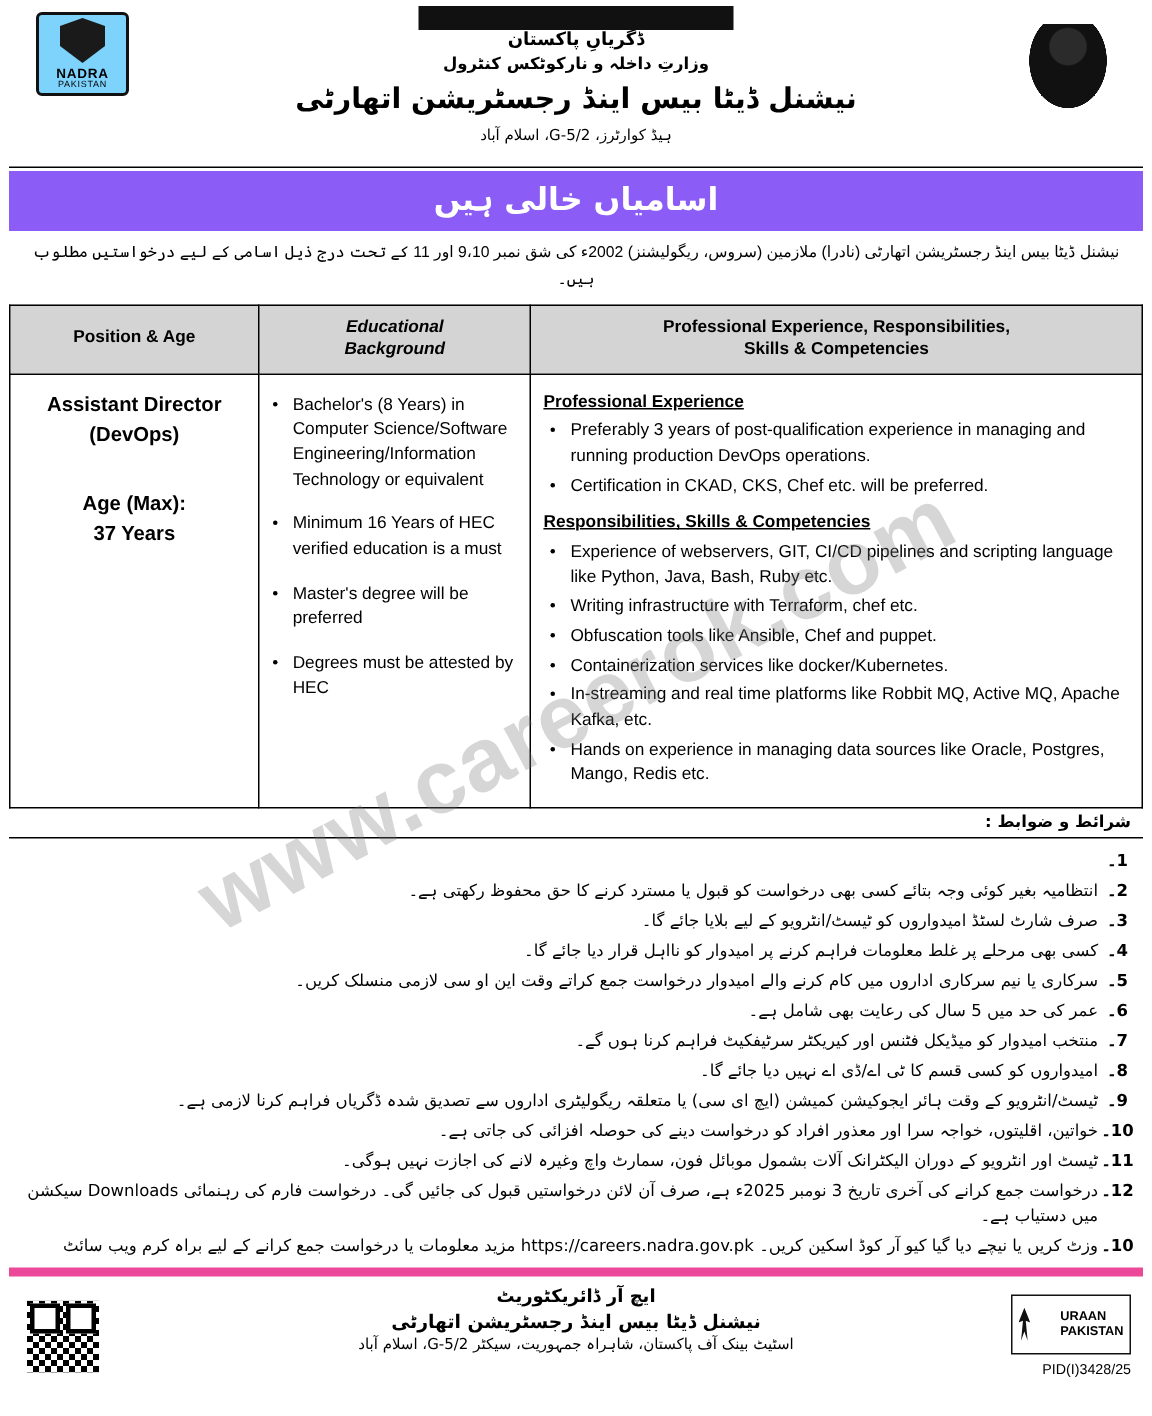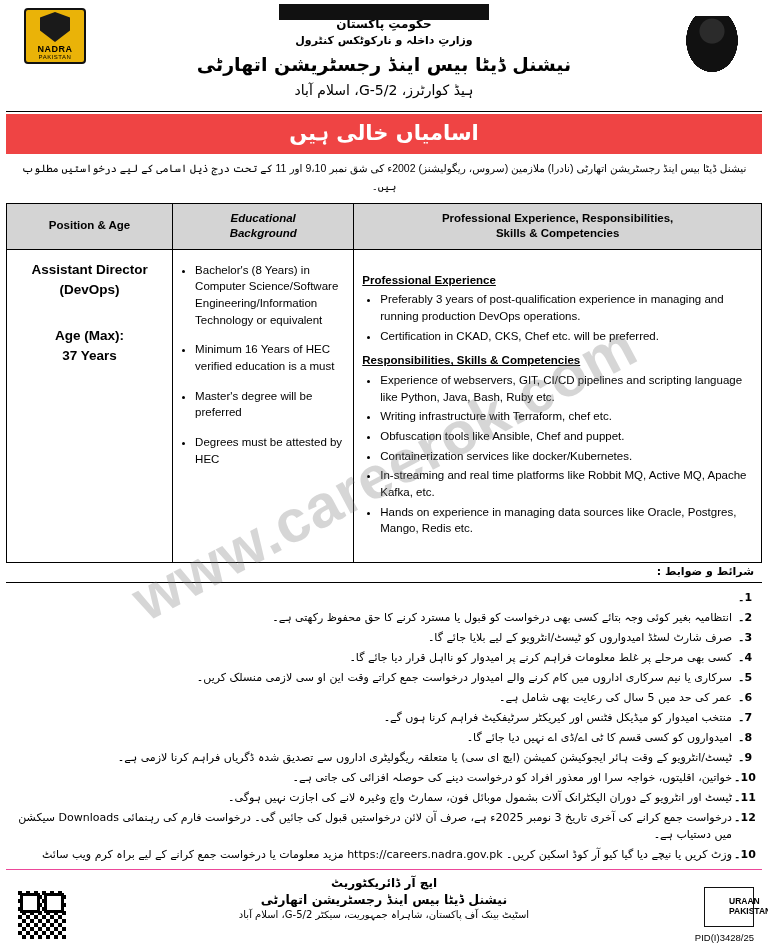--- a/index.html
+++ b/index.html
@@ -51,49 +51,49 @@
     mask: radial-gradient(ellipse 50% 55% at 50% 42%, #000 99%, transparent 100%),
           linear-gradient(#000 0 0) 50% 76%/70% 24% no-repeat;
     position: relative;
   }
   .nadra-logo {
     width: 62px; height: 56px; margin: 0 auto;
     border: 2px solid #111;
     border-radius: 4px;
     display: flex; flex-direction: column;
     align-items: center; justify-content: center;
-    background: #eab308;
+    background: #7dd3fc;
   }
   .nadra-shield {
     width: 30px; height: 30px;
     background: #1a1a1a;
     clip-path: polygon(50% 0%, 100% 18%, 100% 62%, 50% 100%, 0% 62%, 0% 18%);
     margin-bottom: 2px;
   }
   .nadra-text { font-size: 9px; font-weight: bold; letter-spacing: .5px; }
   .nadra-sub { font-size: 6px; letter-spacing: .5px; }
 
   .hdr-center { text-align: center; width: 430px; }
   .urdu { font-family: "DejaVu Sans", sans-serif; direction: rtl; }
   .hdr-l1 { font-size: 12px; font-weight: bold; margin-bottom: 3px; }
   .hdr-l2 { font-size: 11px; font-weight: bold; margin-bottom: 5px; }
   .hdr-l3 { font-size: 19px; font-weight: bold; line-height: 1.35; }
-  .hdr-l4 { font-size: 14px; margin-top: 5px; }
+  .hdr-l4 { font-size: 10px; margin-top: 5px; }
 
   .hdr-tab {
     position: absolute;
     left: 50%; transform: translateX(-50%);
     top: 0;
     width: 210px; height: 16px;
     background: #111;
   }
 
   
   .titlebar {
-    background: #ef4444;
+    background: #8b5cf6;
     color: #fff;
     text-align: center;
     padding: 7px 0 9px;
     margin-top: 2px;
   }
   .titlebar .t {
     font-size: 21px; font-weight: bold;
     font-family: "DejaVu Sans", sans-serif;
     direction: rtl;
   }
@@ -138,21 +138,21 @@
     font-weight: bold;
     line-height: 1.5;
     padding: 10px 6px;
   }
   td.pos .gap { height: 26px; }
 
   td.edu { padding: 12px 8px 12px 4px; font-size: 11.5px; line-height: 1.45; }
   td.edu ul { margin: 0; padding-left: 18px; }
   td.edu li { margin-bottom: 13px; }
 
-  td.exp { padding: 22px 8px; font-size: 11.5px; line-height: 1.45; }
+  td.exp { padding: 10px 8px; font-size: 11.5px; line-height: 1.45; }
   td.exp .sec {
     font-weight: bold;
     text-decoration: underline;
     margin: 0 0 3px;
   }
   td.exp .sec.second { margin-top: 8px; }
   td.exp ul { margin: 0 0 0 0; padding-left: 18px; }
   td.exp li { margin-bottom: 3px; }
 
   
@@ -196,21 +196,21 @@
   }
   ol.conds li .txt {
     flex: 1;
     text-align: right;
     padding-left: 6px;
   }
   .ltr { direction: ltr; unicode-bidi: isolate; }
 
   
   .footer {
-    border-top: 1px solid #ec4899;
+    border-top: 6px solid #ec4899;
     margin-top: 4px;
     position: relative;
     height: 76px;
     padding-top: 6px;
   }
   .foot-center {
     text-align: center;
     font-family: "DejaVu Sans", sans-serif;
     direction: rtl;
   }
@@ -232,21 +232,21 @@
     position: absolute;
     width: 14px; height: 14px;
     border: 3px solid #000;
     background: #fff;
   }
   .qr::before { top: 2px; left: 2px; }
   .qr::after { top: 2px; right: 2px; }
   .uraan {
     position: absolute;
     right: 8px; bottom: 18px;
-    width: 50px; height: 40px;
+    width: 80px; height: 40px;
     border: 1px solid #111;
     display: flex; align-items: center; gap: 20px;
     padding: 2px 4px;
     background: #fff;
   }
   .uraan-bird {
     width: 16px; height: 22px;
     background: #111;
     clip-path: polygon(50% 0%, 100% 45%, 62% 40%, 78% 100%, 50% 72%, 22% 100%, 38% 40%, 0% 45%);
   }
@@ -286,21 +286,21 @@
 
     <div class="hdr-left">
       <div class="nadra-logo">
         <div class="nadra-shield"></div>
         <div class="nadra-text">NADRA</div>
         <div class="nadra-sub">PAKISTAN</div>
       </div>
     </div>
 
     <div class="hdr-center">
-      <div class="urdu hdr-l1">حکومتِ پاکستان</div>
+      <div class="urdu hdr-l1">ڈگریاںِ پاکستان</div>
       <div class="urdu hdr-l2">وزارتِ داخلہ و نارکوٹکس کنٹرول</div>
       <div class="urdu hdr-l3">نیشنل ڈیٹا بیس اینڈ رجسٹریشن اتھارٹی</div>
       <div class="urdu hdr-l4">ہیڈ کوارٹرز، G-5/2، اسلام آباد</div>
     </div>
 
     <div class="hdr-right">
       <div class="emblem"></div>
     </div>
   </div>
 

